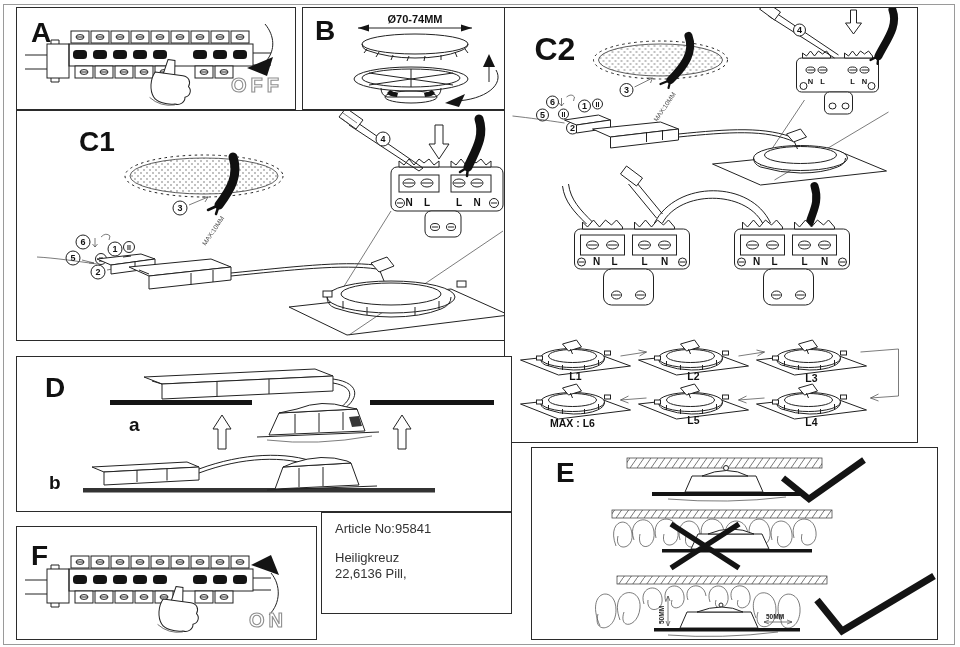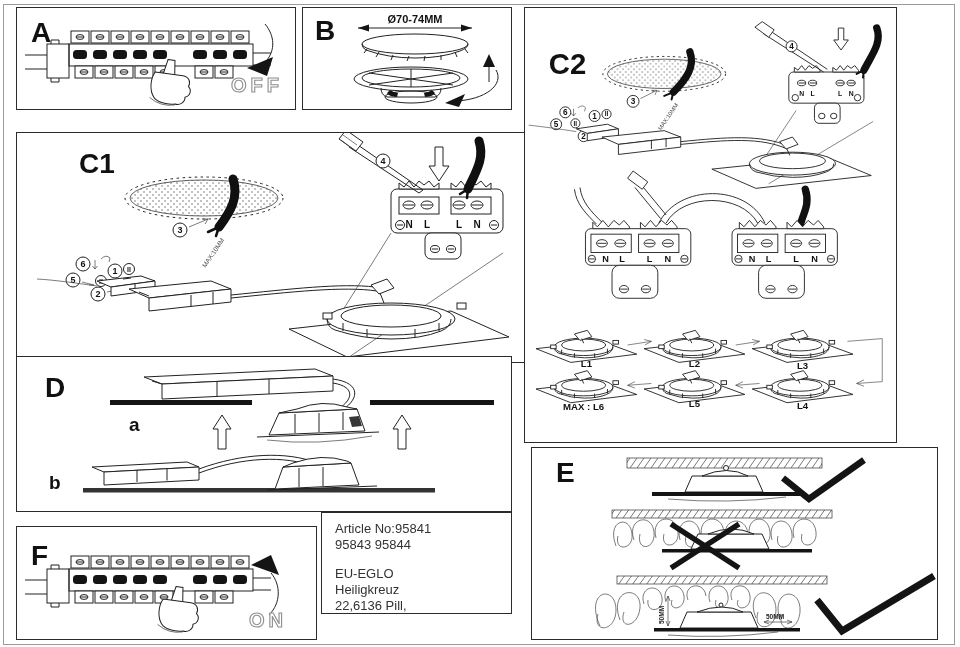--- a/index.html
+++ b/index.html
@@ -2,25 +2,25 @@
 <html><head>
 <meta charset="utf-8">
 <style>
   html,body{margin:0;padding:0;background:#fff;}
   #sheet{position:relative;width:960px;height:647px;background:#fff;overflow:hidden;
          font-family:"Liberation Sans",sans-serif;}
   #outer-frame{position:absolute;left:3px;top:4px;width:950px;height:639px;border:1px solid #9a9a9a;}
   .panel{position:absolute;border:1px solid #2b2b2b;background:#fff;box-sizing:border-box;}
   #pa{left:16px;top:7px;width:280px;height:103px}
   #pb{left:302px;top:7px;width:210px;height:103px}
-  #pc1{left:16px;top:132px;width:524px;height:231px}
+  #pc1{left:16px;top:110px;width:524px;height:231px}
   #pd{left:16px;top:356px;width:496px;height:156px}
   #pf{left:16px;top:526px;width:301px;height:114px}
   #pinfo{left:321px;top:512px;width:191px;height:102px;padding:8px 0 0 13px;}
-  #pc2{left:524px;top:7px;width:373px;height:436px}
+  #pc2{left:504px;top:7px;width:414px;height:436px}
   #pe{left:531px;top:447px;width:407px;height:193px}
   .panel svg{display:block;width:100%;height:100%;}
   
   .ln{fill:none;stroke:#222;stroke-width:1}
   .lt{fill:none;stroke:#444;stroke-width:.7}
   .fw{fill:#fff;stroke:#222;stroke-width:1}
   .fb{fill:#141414;stroke:none}
   .cable{fill:none;stroke:#101010;stroke-linecap:round}
   .big{font:bold 28px "Liberation Sans",sans-serif;fill:#111}
   .big32{font:bold 32px "Liberation Sans",sans-serif;fill:#111}
@@ -569,20 +569,18 @@
       <g>
         <path class="ln" d="M252,88 C264,76 264,58 254,46"></path>
         <polygon class="fb" points="234,38 262,48 254,28"></polygon>
       </g>
       <text class="hollow" x="232" y="100">ON</text>
     </svg>
   </div>
 
   <div class="panel" id="pinfo">
     <div class="line">Article No:95841</div>
-    <div class="line">95843 95844</div>
     <div class="gap"></div>
-    <div class="line">EU-EGLO</div>
     <div class="line">Heiligkreuz</div>
     <div class="line">22,6136 Pill,</div>
 
   </div>
 </div>
 
 </body></html>

